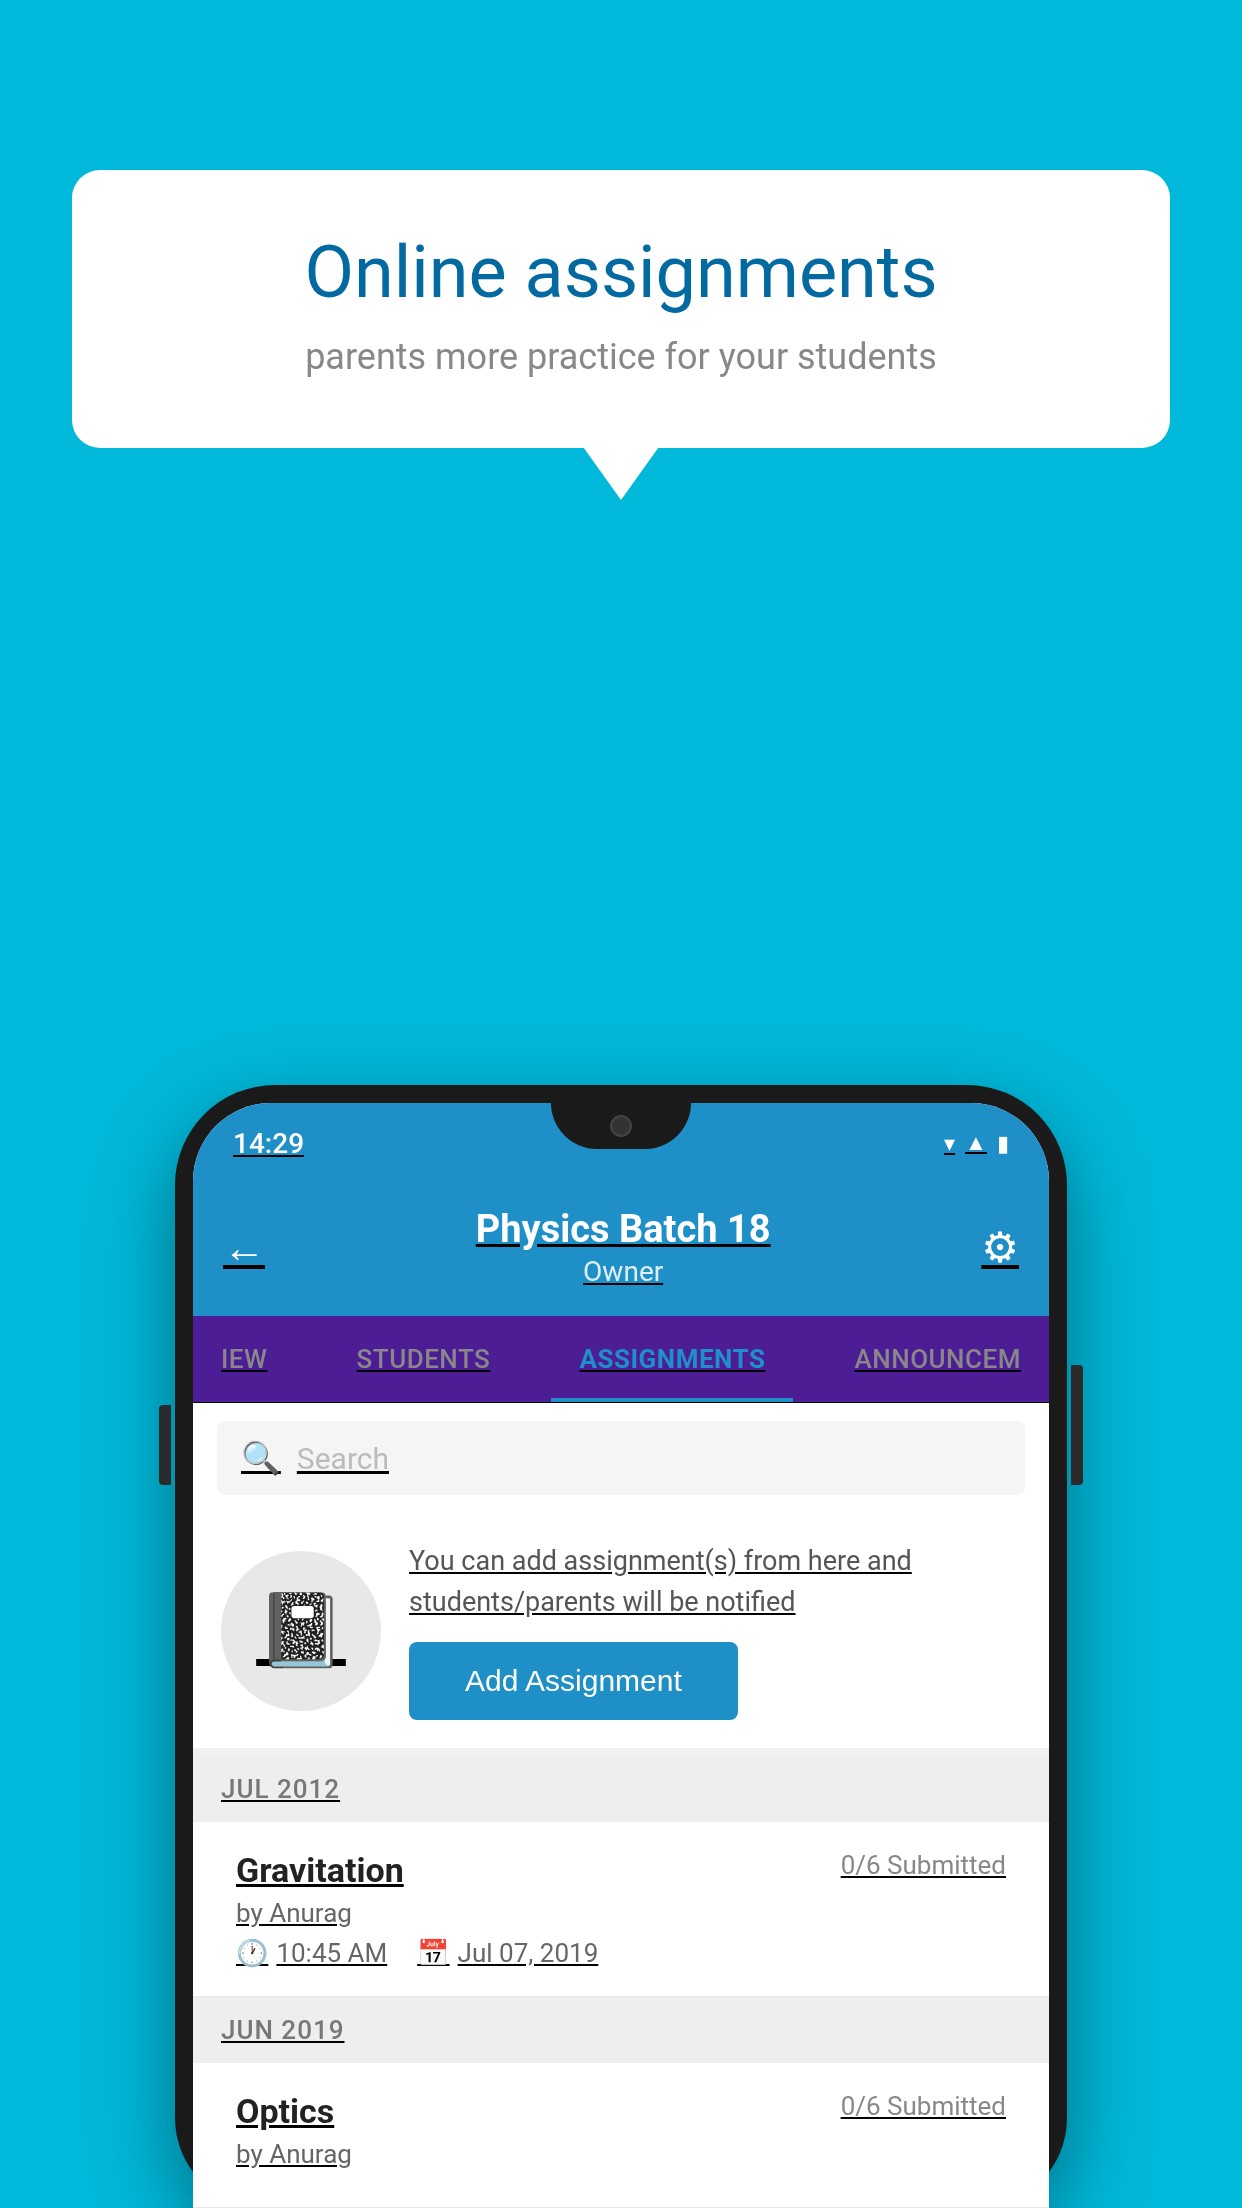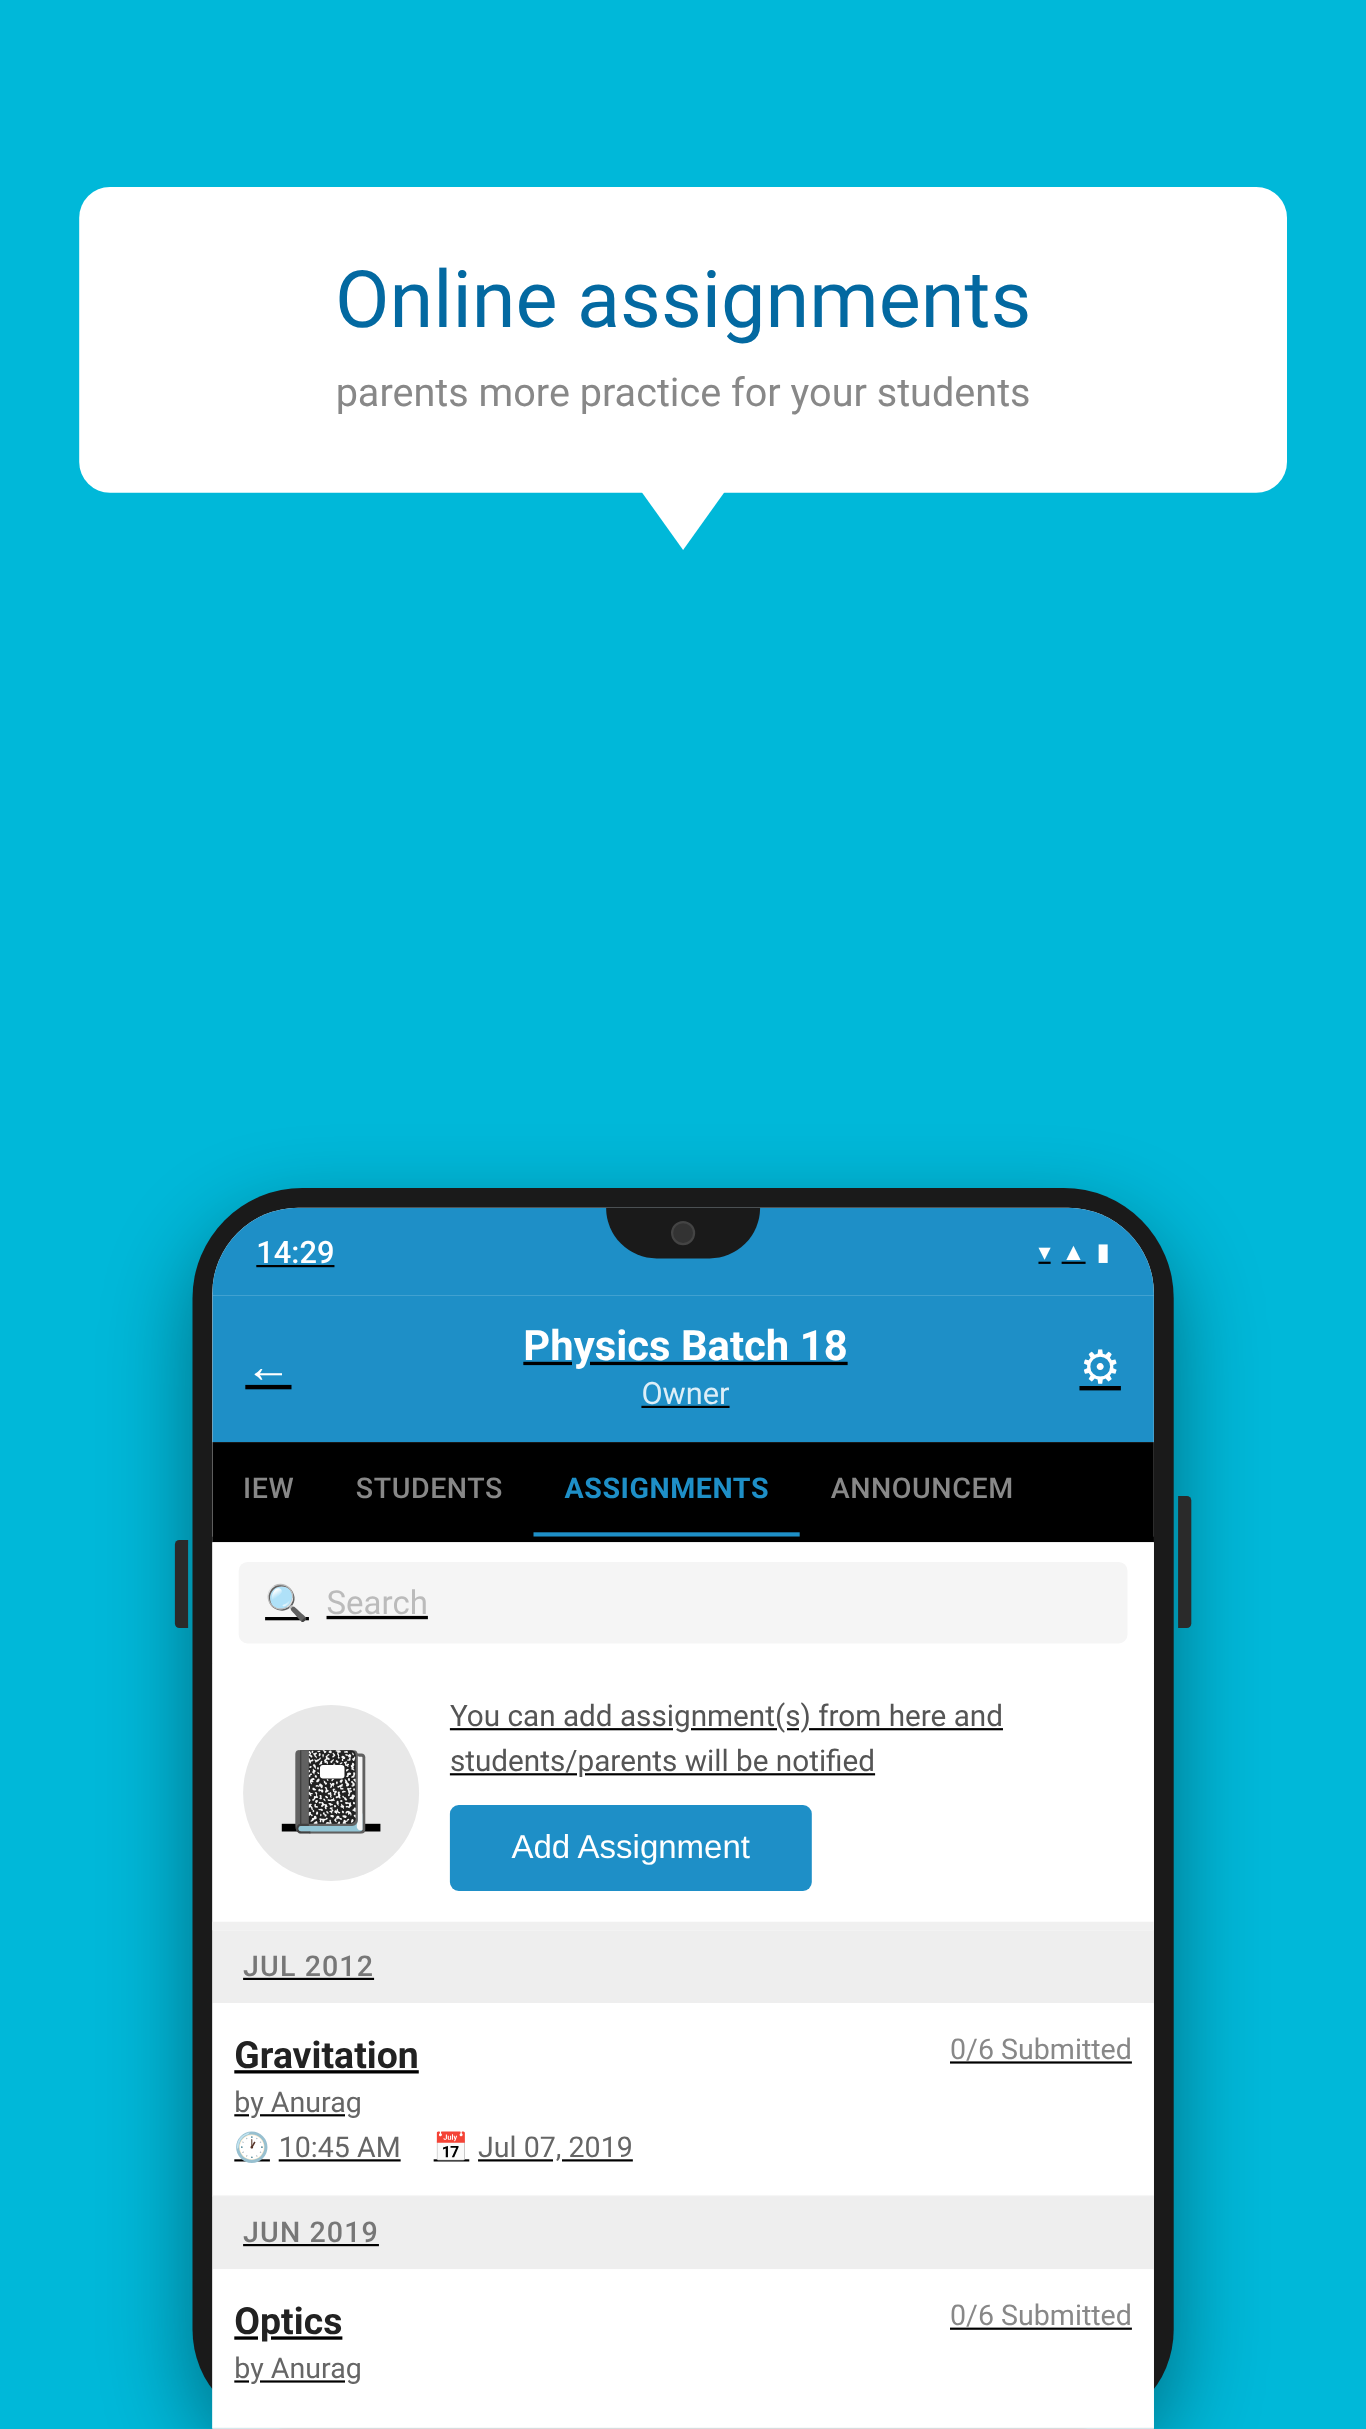--- a/index.html
+++ b/index.html
@@ -167,24 +167,25 @@
       margin-top: 4px;
     }
     .header-settings {
       color: white;
       font-size: 42px;
       cursor: pointer;
     }
 
     
     .tabs-bar {
-      background: #000000;
-      display: flex;
-      border-bottom: 5px solid #000000;
+      background: #4c1d95;
+      display: flex;
+      border-bottom: 1px solid #000000;
       overflow: hidden;
+      justify-content: space-between;
     }
     .tab-item {
       padding: 28px 28px;
       font-size: 26px;
       color: #888;
       font-weight: 500;
       letter-spacing: 0.5px;
       cursor: pointer;
       white-space: nowrap;
       position: relative;
@@ -274,21 +275,21 @@
       padding: 18px 28px;
       font-size: 26px;
       color: #777;
       font-weight: 500;
       letter-spacing: 1px;
     }
 
     
     .assignment-item {
       background: white;
-      padding: 28px 20px;
+      padding: 28px 43px;
       border-bottom: 1px solid #e8e8e8;
     }
     .assignment-row1 {
       display: flex;
       justify-content: space-between;
       align-items: flex-start;
       margin-bottom: 8px;
     }
     .assignment-name {
       font-size: 34px;

